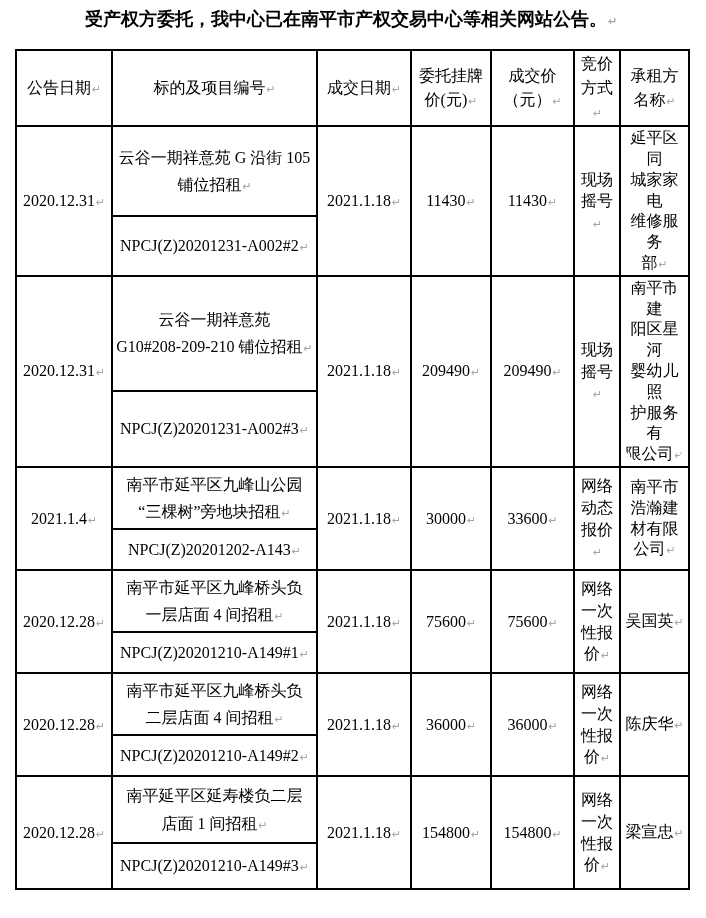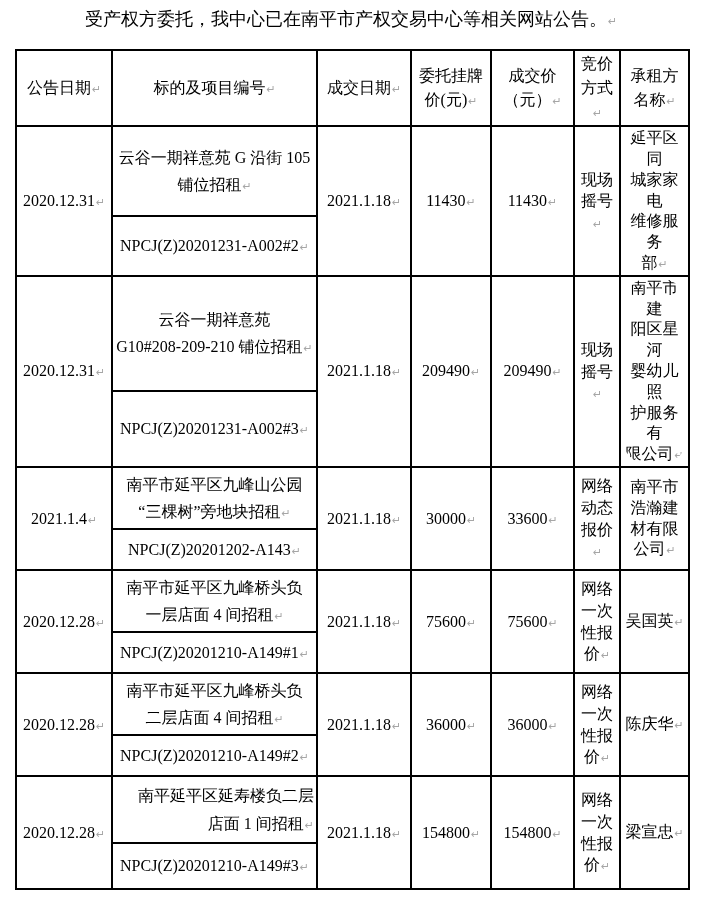--- a/index.html
+++ b/index.html
@@ -3,21 +3,21 @@
 <meta charset="utf-8">
 <style>
   html,body{margin:0;padding:0;background:#fff;}
   .page{
     position:relative;
     width:706px;height:918px;
     background:#ffffff;color:#000;
     font-family:"Liberation Serif","DejaVu Serif",serif;
     overflow:hidden;
   }
-  .intro{margin:0 20px 0 85px;font-size:18px;line-height:1.35;}
+  .intro{margin:0 20px 0 85px;font-size:18px;line-height:1.35;font-weight:bold;}
   .intro.p1{padding-top:7px;}
   .intro.p2{margin-top:27px;}
   table.deals{
     border-collapse:collapse;
     table-layout:fixed;
     margin:18px 0 0 15px;
     width:673px;
   }
   table.deals td,table.deals th{
     border:2px solid #000;
@@ -25,21 +25,21 @@
     text-align:center;
     vertical-align:middle;
     font-weight:normal;
     font-size:16px;
     overflow:hidden;
   }
   th.hdr{height:66px;line-height:1.5;}
   .ws{white-space:pre-line;}
   td.c-name{height:58px;line-height:1.7;margin-top:13px;}
   td.c-code{height:37px;font-size:16px;margin-top:8px;}
-  tr.r5 td.c-name{height:63px;text-align:right;}
+  tr.r5 td.c-name{height:63px;}
   tr.r5b td.c-code{height:42px;}
   td.c-adate,td.c-ddate{font-size:16px;}
   td.c-method{line-height:1.35;}
   td.c-lessee{position:relative;line-height:1.3;}
   td.f14{font-size:14px;border-radius:30px;}
   td.f15{font-size:15px;}
   .pilcrow{color:#a6a6a6;font-size:11px;font-family:"DejaVu Sans",sans-serif;margin-left:1px;vertical-align:baseline;}
 </style>
 </head>
 <body>

